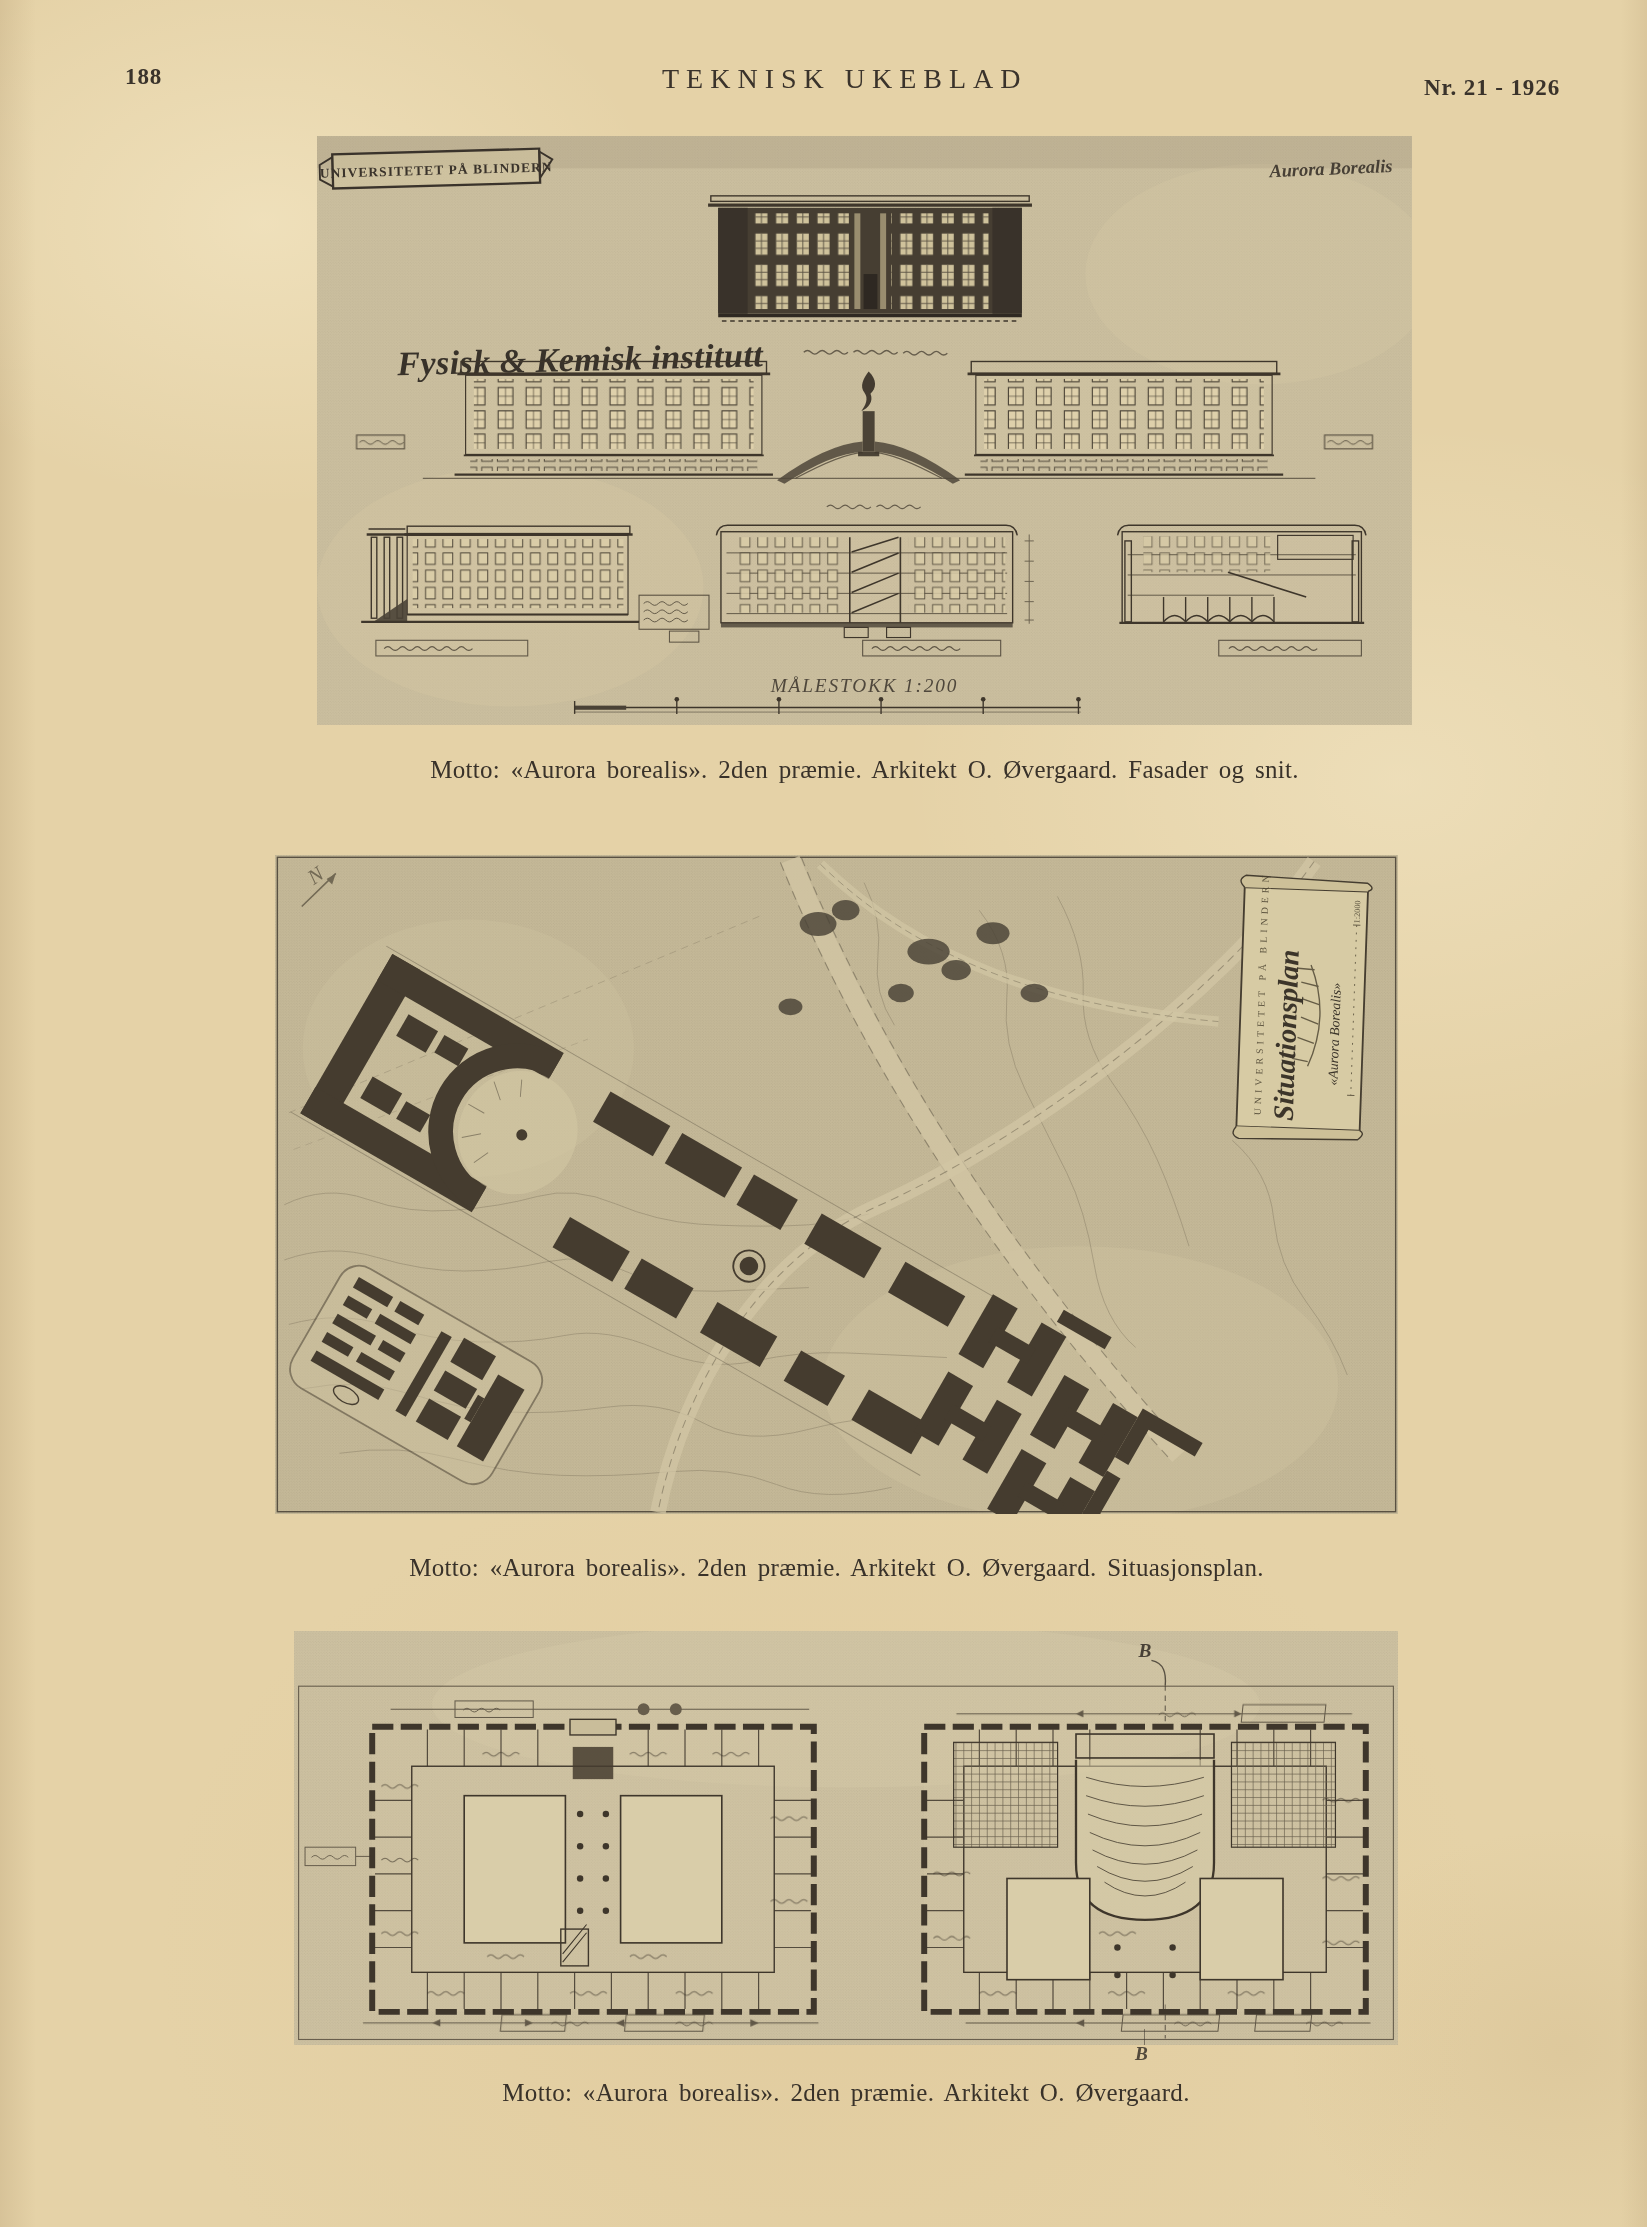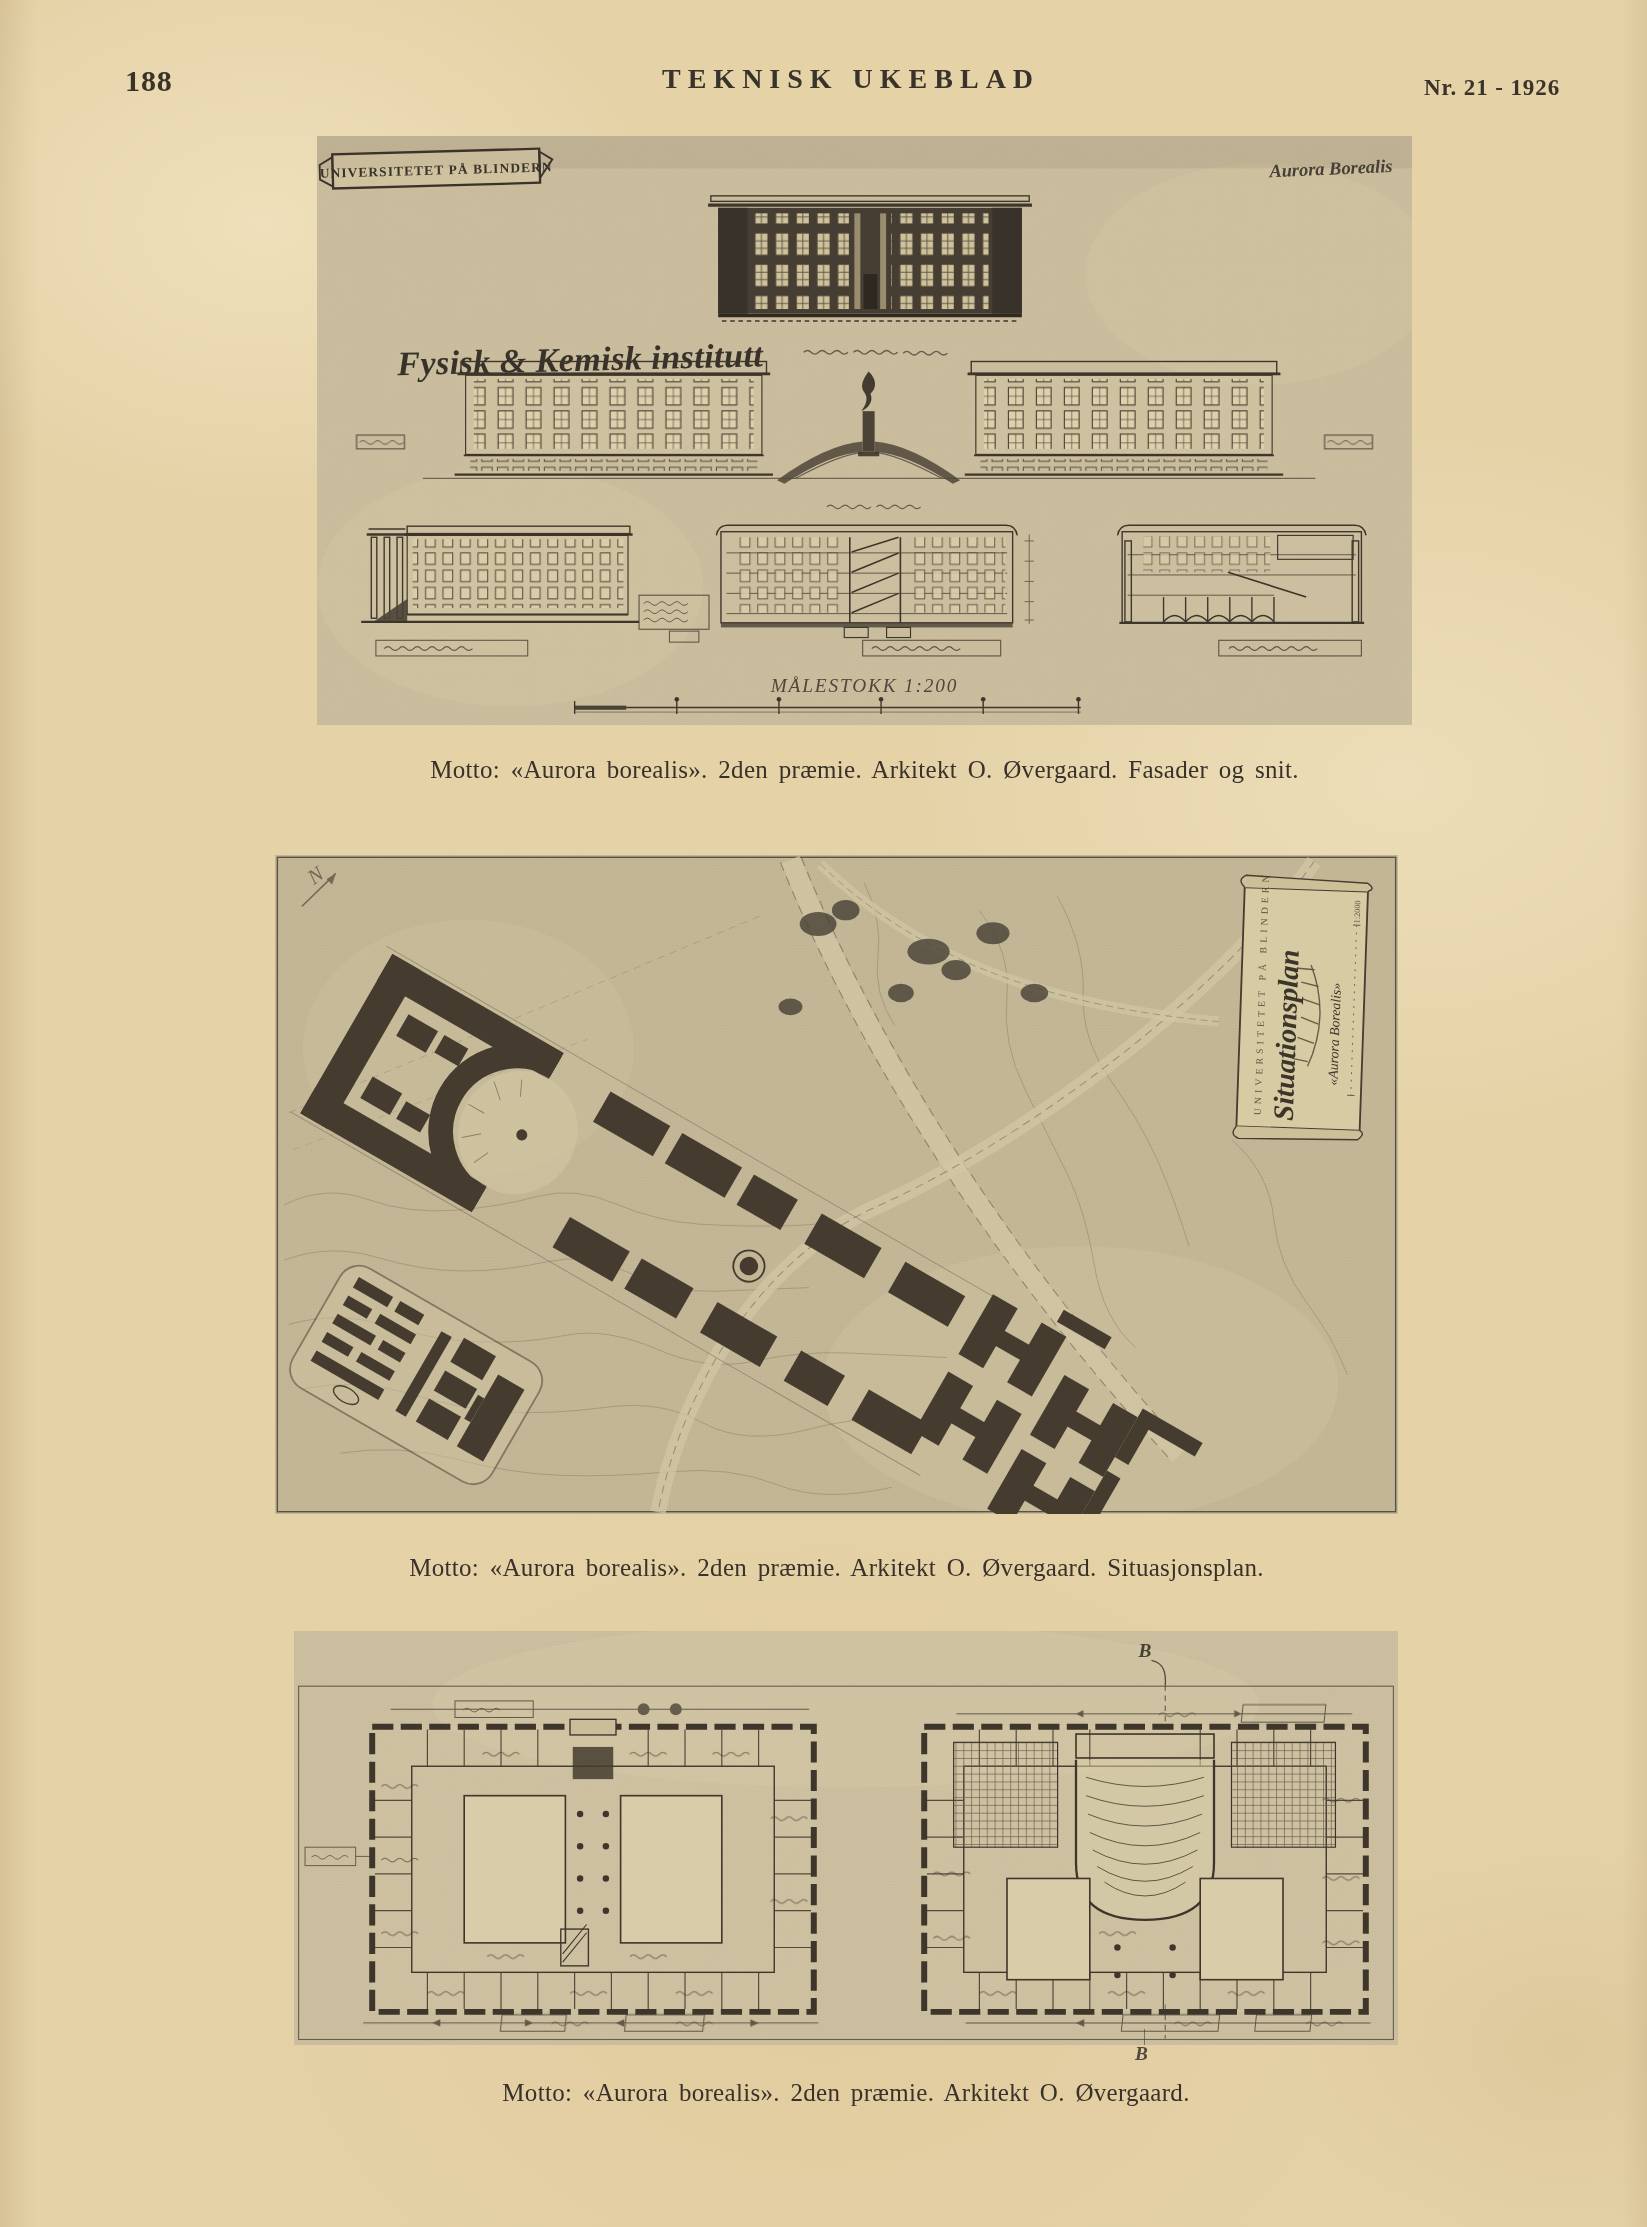--- a/index.html
+++ b/index.html
@@ -11,22 +11,22 @@
       radial-gradient(644px 460px at 16% 10%, rgba(255,246,218,.38), transparent 62%),
       radial-gradient(828px 598px at 85% 35%, rgba(255,248,224,.30), transparent 60%),
       radial-gradient(1012px 782px at 50% 88%, rgba(212,182,130,.22), transparent 66%),
       radial-gradient(460px 368px at 95% 92%, rgba(188,158,108,.18), transparent 60%),
       linear-gradient(90deg, rgba(130,100,62,.14), rgba(130,100,62,0) 2.2%),
       linear-gradient(270deg, rgba(130,100,62,.10), rgba(130,100,62,0) 1.6%);
     font-family:"Liberation Serif", serif;
     color:#3a332b;
   }
   .abs{position:absolute;}
-  .pgnum{left:125px;top:64px;font-size:30px;font-weight:700;letter-spacing:0.9px;}
-  .masthead{left:662px;top:63px;font-size:28px;font-weight:700;letter-spacing:7px;}
+  .pgnum{left:125px;top:64px;font-size:23px;font-weight:700;letter-spacing:0.9px;}
+  .masthead{left:662px;top:63px;font-size:28px;font-weight:400;letter-spacing:7px;}
   .issue{left:1424px;top:65px;font-size:23px;font-weight:700;letter-spacing:0.9px;margin-top:10px;}
   .caption{font-size:25px;word-spacing:4.1px;letter-spacing:0.3px;text-align:center;color:#39322a;margin-top:12px;}
   .cap1{left:317px;top:744px;width:1095px;}
   .cap2{left:275px;top:1542px;width:1123px;}
   .cap3{left:294px;top:2064px;width:1104px;line-height:34px;text-align:center;}
   .bmark{left:1135px;top:2043px;font-size:19.3px;font-style:italic;font-weight:600;opacity:.85;}
   .bstub{left:1144px;top:2029px;width:1.4px;height:15.6px;background:#3a332b;opacity:.55;}
   svg{display:block;}
   svg text{font-family:"Liberation Serif", serif;}
 </style>

